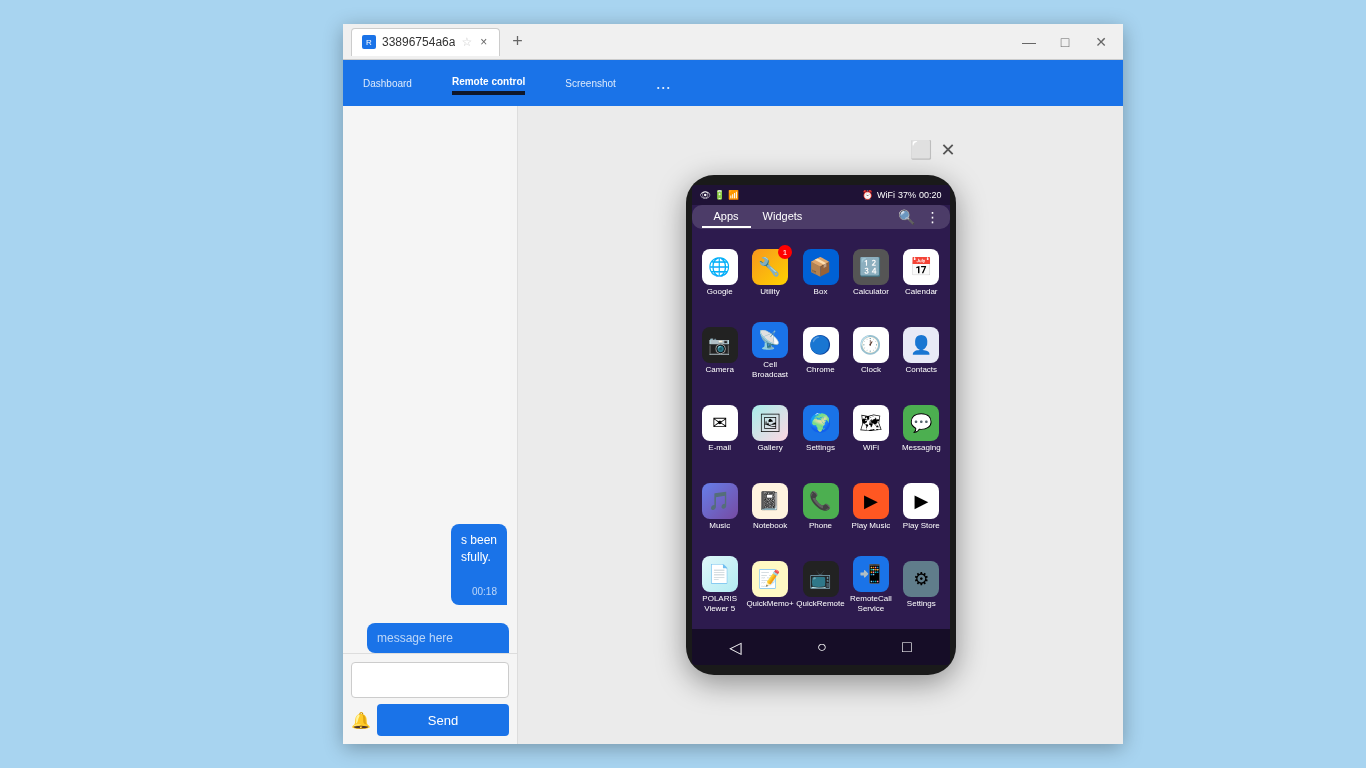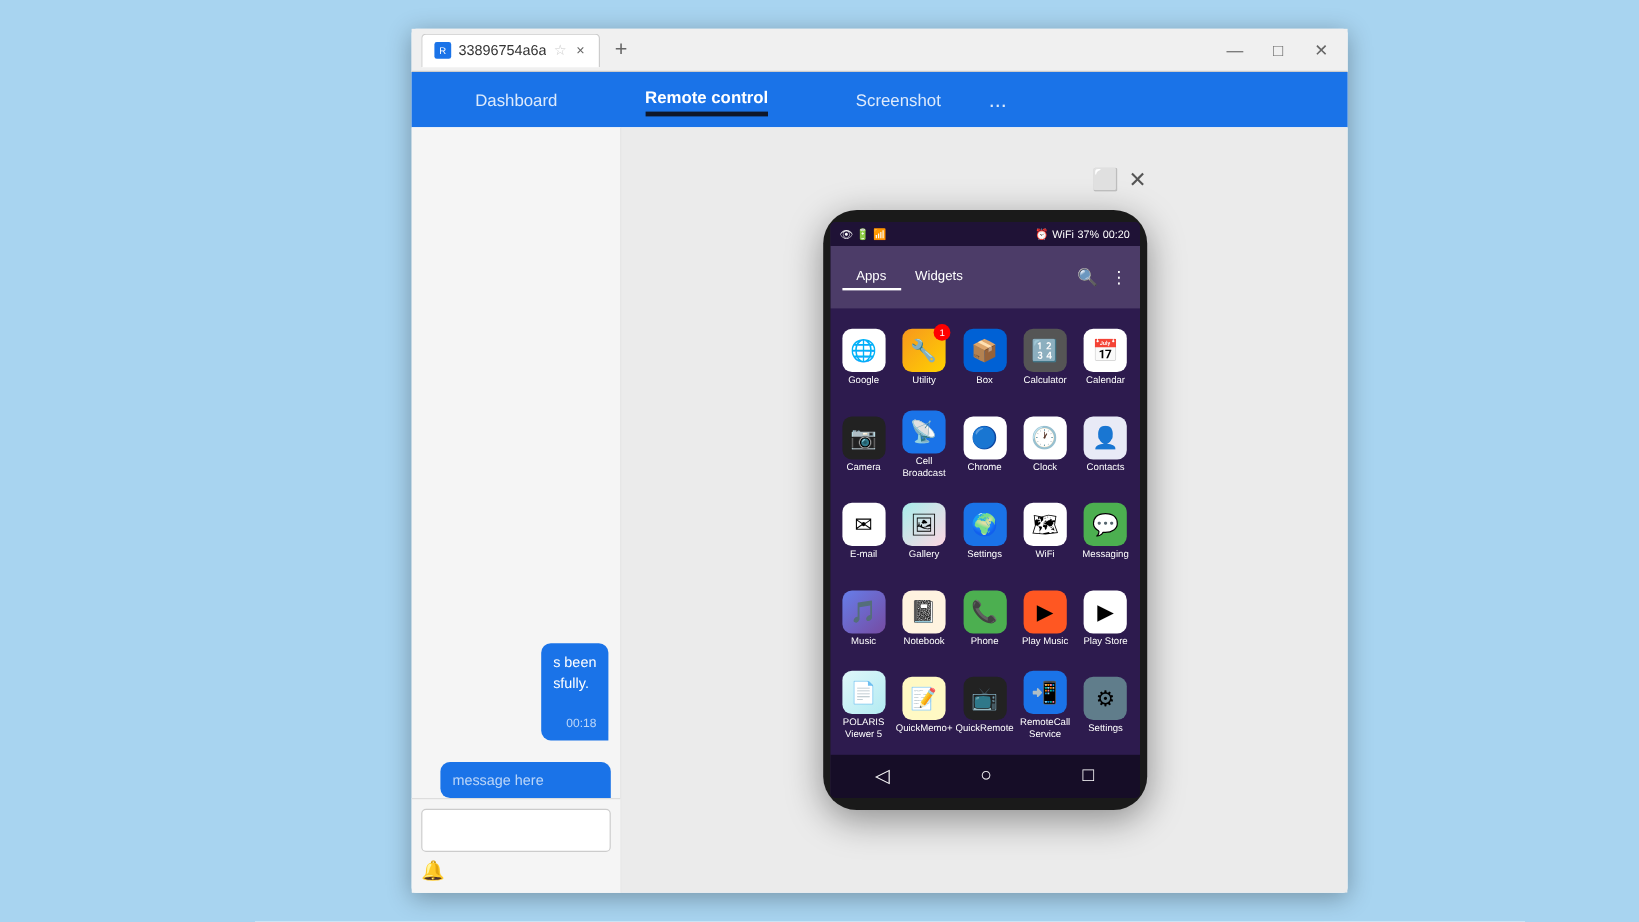--- a/index.html
+++ b/index.html
@@ -105,25 +105,24 @@
     .nav-bar {
       background: #1a73e8;
       height: 46px;
       display: flex;
       align-items: center;
       padding: 0 20px;
       gap: 40px;
     }
     .nav-item {
       color: rgba(255,255,255,0.85);
-      font-size: 14px;
+      font-size: 10px;
       cursor: pointer;
       padding: 4px 0;
       text-decoration: none;
-      margin-left: 33px;
     }
     .nav-item.active {
       color: #fff;
       font-weight: 700;
       border-bottom: 4px solid #0f172a;
     }
     .nav-dots {
       color: rgba(255,255,255,0.85);
       font-size: 18px;
       cursor: pointer;
@@ -277,23 +276,24 @@
       font-size: 9px;
       color: white;
     }
     .status-icons { display: flex; gap: 3px; align-items: center; }
     .status-right { margin-left: auto; display: flex; gap: 3px; align-items: center; font-size: 9px; }
     
     .drawer-tabs {
       background: rgba(255,255,255,0.15);
       display: flex;
       align-items: center;
-      height: 52px;
+      height: 24px;
       padding: 0 10px;
       gap: 0;
+      border-radius: 10px;
     }
     .drawer-tab {
       color: white;
       font-size: 11px;
       padding: 4px 12px;
       cursor: pointer;
       border-bottom: 2px solid transparent;
     }
     .drawer-tab.active {
       border-bottom: 2px solid white;
@@ -439,20 +439,21 @@
       <div style="padding: 8px 8px 0 24px;">
         <div class="chat-bubble-placeholder">
           <span>message here</span>
         </div>
       </div>
 
       <div class="chat-input-area">
         <input class="chat-input-field" type="text" placeholder="" style="">
         <div class="chat-footer">
           <button class="notification-btn">🔔</button>
+          <button class="send-btn">Send</button>
         </div>
       </div>
     </div>
 
     <div class="main-content">
       <div class="phone-wrapper">
 
         <div class="phone-controls">
           <button class="phone-ctrl-btn">⬜</button>
           <button class="phone-ctrl-btn">✕</button>

